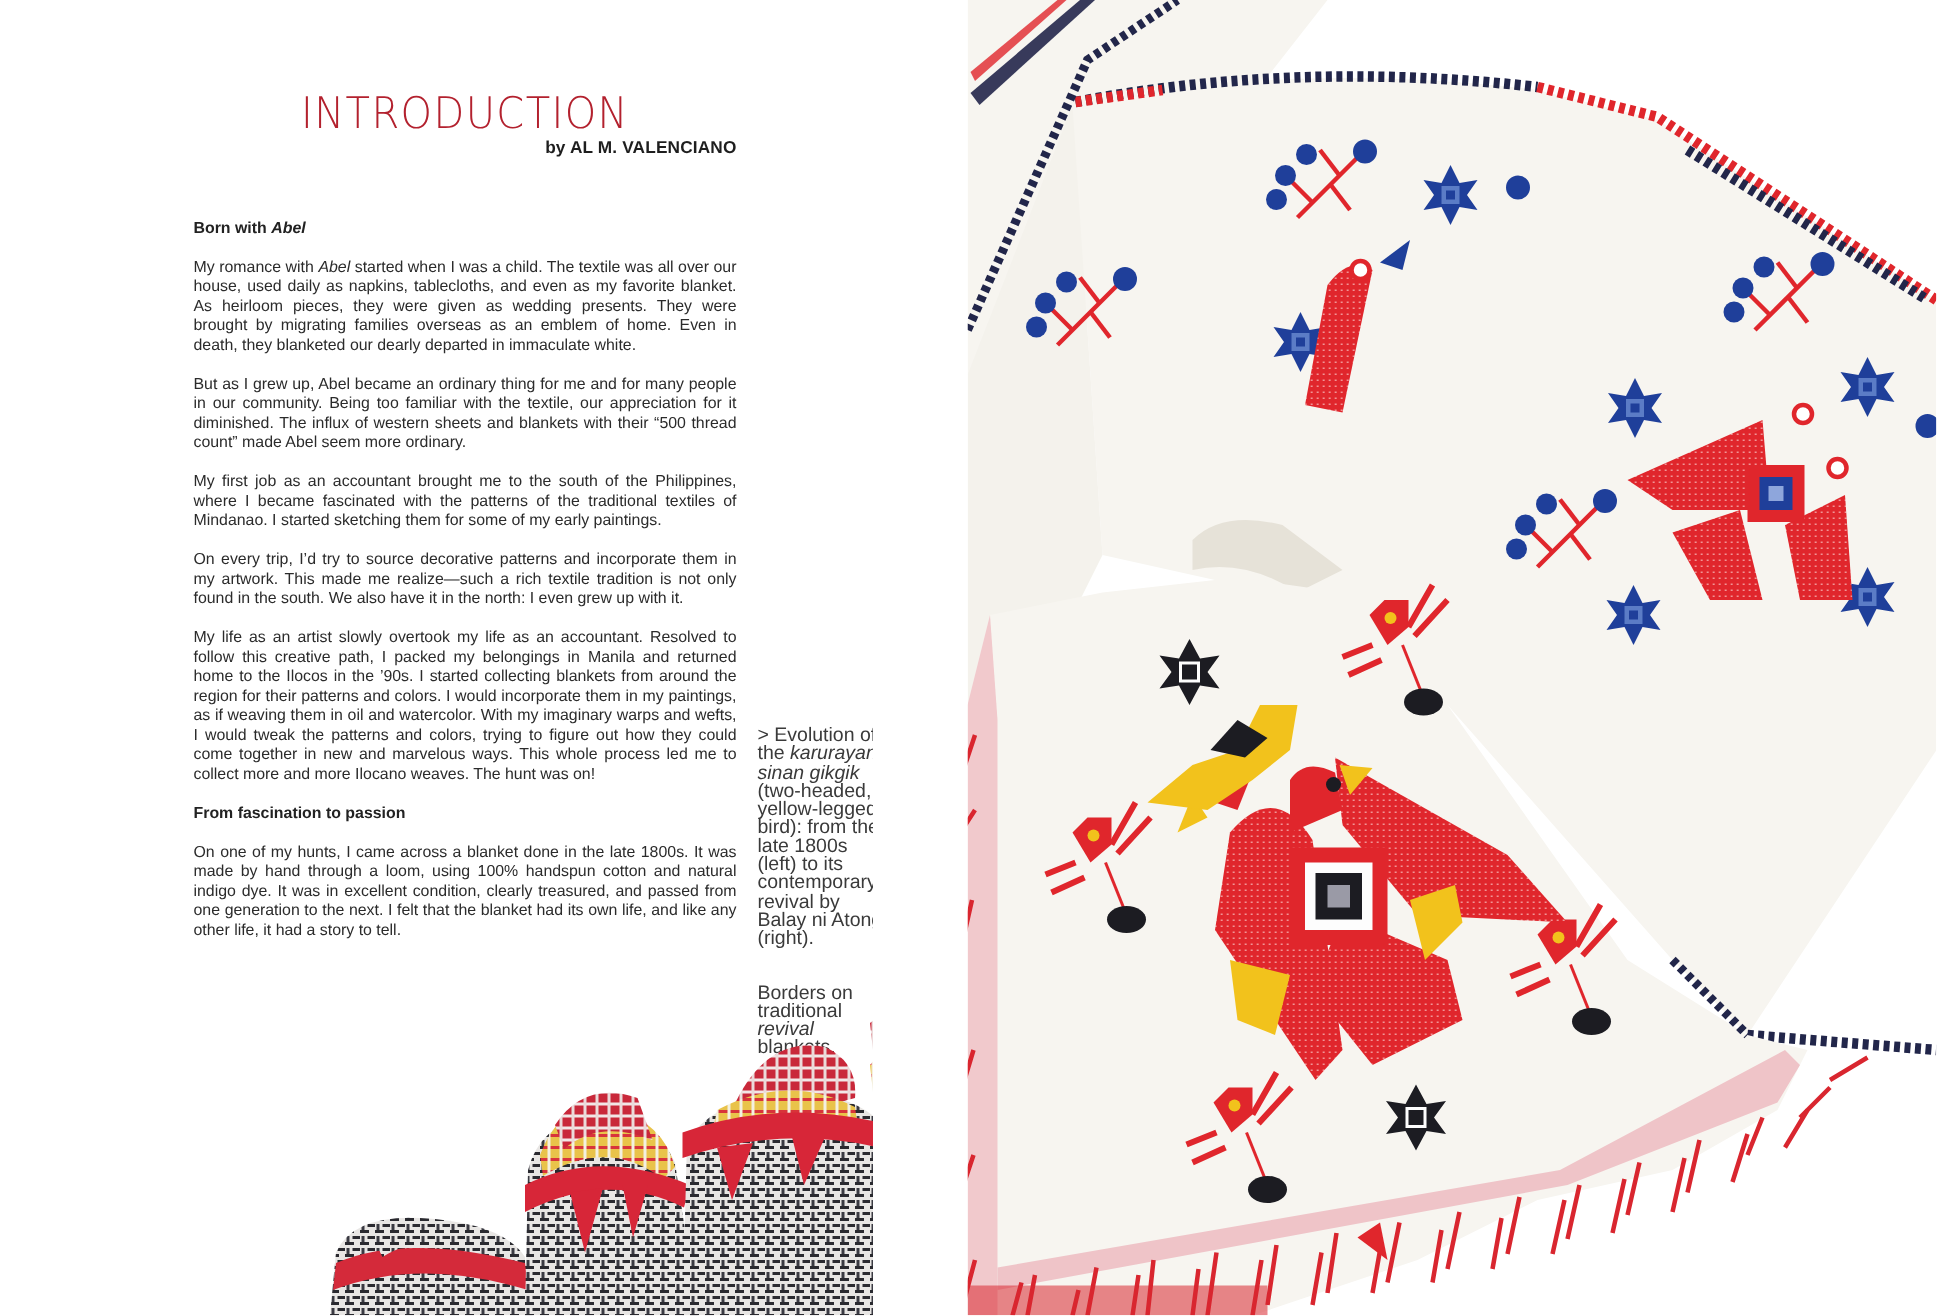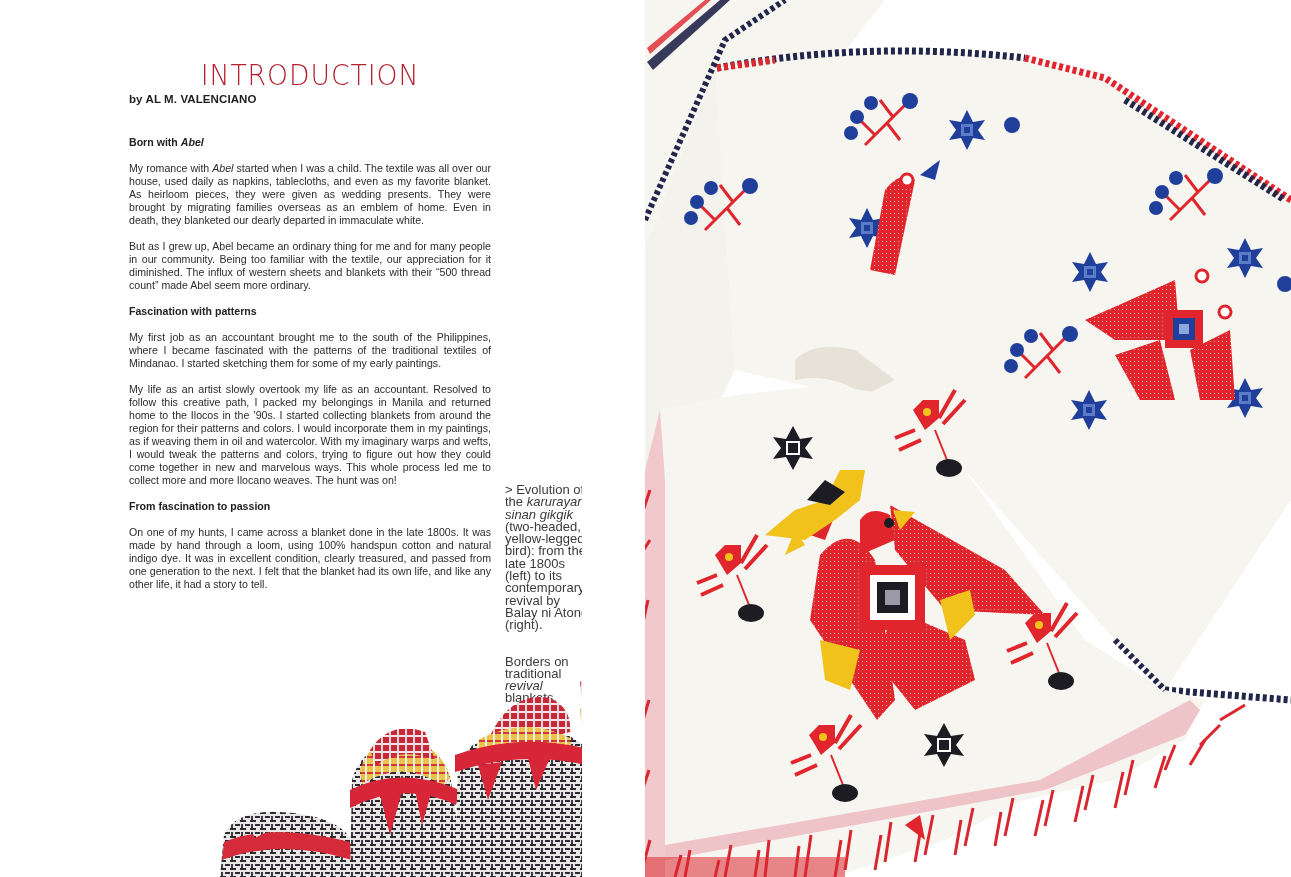--- a/index.html
+++ b/index.html
@@ -13,25 +13,25 @@
     .page-left { position: absolute; left: 0; top: 0; width: 582px; height: 877px; background: #fff; overflow: hidden; }
     .page-right { position: absolute; left: 645px; top: 0; width: 646px; height: 877px; background: #fff; overflow: hidden; }
 
     .title {
       position: absolute; left: 129px; width: 362px; top: 58px; text-align: center;
       font-family: "DejaVu Sans", sans-serif; font-weight: 300;
       font-size: 29px; letter-spacing: 1px; color: #b3212e; margin: 0;
       transform: scaleX(0.92); transform-origin: center;
     }
     .byline {
-      position: absolute; left: 129px; width: 362px; top: 93px; text-align: left;
+      position: absolute; left: 129px; width: 362px; top: 93px; text-align: right;
       font-weight: bold; font-size: 11.5px; color: #1e1e1e; letter-spacing: 0.1px;
     }
     .body-col {
-      position: absolute; left: 129px; top: 136px; width: 362px;
+      position: absolute; left: 129px; top: 146px; width: 362px;
       font-size: 10.6px; line-height: 13px; text-align: justify; color: #2b2b2b;
     }
     .body-col h3 {
       font-size: 10.6px; font-weight: bold; margin: 0 0 13px 0; color: #222;
     }
     .body-col p { margin: 0 0 13px 0; }
     .body-col em { font-style: italic; }
 
     .caption {
       position: absolute; left: 505px; top: 452px; width: 85px;
@@ -49,22 +49,22 @@
 
   <div class="page-left">
     <h1 class="title">INTRODUCTION</h1>
     <div class="byline">by AL M. VALENCIANO</div>
 
     <div class="body-col">
       <h3><span>Born with </span><em>Abel</em></h3>
       <p><span>My romance with </span><em>Abel</em><span> started when I was a child. The textile was all over our house, used daily as napkins, tablecloths, and even as my favorite blanket. As heirloom pieces, they were given as wedding presents. They were brought by migrating families overseas as an emblem of home. Even in death, they blanketed our dearly departed in immaculate white.</span></p>
       <p>But as I grew up, Abel became an ordinary thing for me and for many people in our community. Being too familiar with the textile, our appreciation for it diminished. The influx of western sheets and blankets with their “500 thread count” made Abel seem more ordinary.</p>
 
-      <h3>Fascination with patterns</h3>
       <p>My first job as an accountant brought me to the south of the Philippines, where I became fascinated with the patterns of the traditional textiles of Mindanao. I started sketching them for some of my early paintings.</p>
+      <p>On every trip, I’d try to source decorative patterns and incorporate them in my artwork. This made me realize—such a rich textile tradition is not only found in the south. We also have it in the north: I even grew up with it.</p>
       <p>My life as an artist slowly overtook my life as an accountant. Resolved to follow this creative path, I packed my belongings in Manila and returned home to the Ilocos in the ’90s. I started collecting blankets from around the region for their patterns and colors. I would incorporate them in my paintings, as if weaving them in oil and watercolor. With my imaginary warps and wefts, I would tweak the patterns and colors, trying to figure out how they could come together in new and marvelous ways. This whole process led me to collect more and more Ilocano weaves. The hunt was on!</p>
 
       <h3>From fascination to passion</h3>
       <p>On one of my hunts, I came across a blanket done in the late 1800s. It was made by hand through a loom, using 100% handspun cotton and natural indigo dye. It was in excellent condition, clearly treasured, and passed from one generation to the next. I felt that the blanket had its own life, and like any other life, it had a story to tell.</p>
     </div>
 
     <div class="caption">
       <p><span>&gt; Evolution of the </span><em>karurayan, sinan gikgik</em><span> (two-headed, yellow-legged bird): from the late 1800s (left) to its contemporary revival by Balay ni Atong (right).</span></p>
       <p><span>Borders on traditional </span><em>revival</em><span> blankets.</span></p>
     </div>

